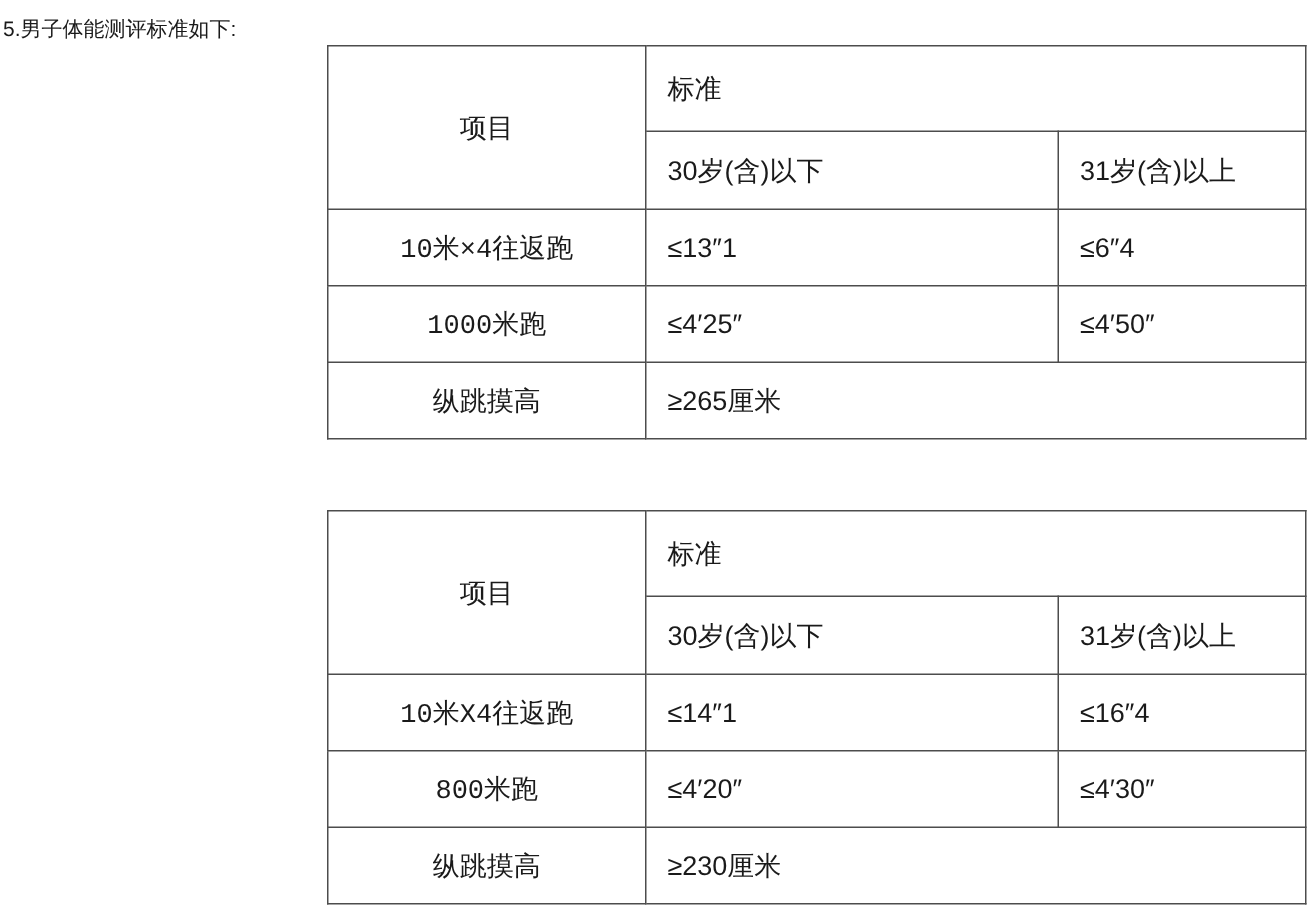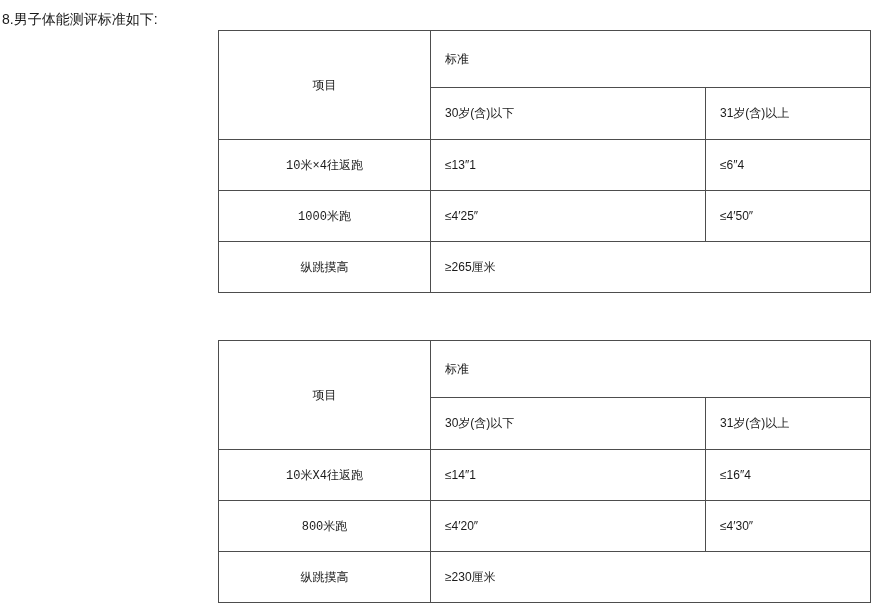--- a/index.html
+++ b/index.html
@@ -47,21 +47,21 @@
     top: 30px;
     width: 652px;
   }
   #table-women {
     left: 218px;
     top: 340px;
     width: 652px;
   }
   table.fit-table td {
     border: 1px solid #4d4d4d;
-    font-size: 12px;
+    font-size: 18px;
     color: #1a1a1a;
     padding: 0 14px;
     vertical-align: middle;
   }
   td.cell-item {
     text-align: center;
     font-family: Liberation Mono, monospace;
   }
   td.cell-value {
     text-align: left;
@@ -71,21 +71,21 @@
   .row-data td { height: 50px; }
   .col-item { width: 212px; }
   .col-a { width: 275px; }
   .col-b { width: 165px; }
 </style>
 </head>
 <body>
 
 <div class="page">
 
-  <div class="section-title" id="title-1">8.男子体能测评标准如下:</div>
+  <div class="section-title" id="title-1">5.男子体能测评标准如下:</div>
 
   <table class="fit-table" id="table-men">
     <colgroup>
       <col class="col-item">
         <col class="col-a">
         <col class="col-b">
     </colgroup>
     <tbody>
       <tr class="row-head-1">
         <td class="cell-item" rowspan="2">项目</td>

